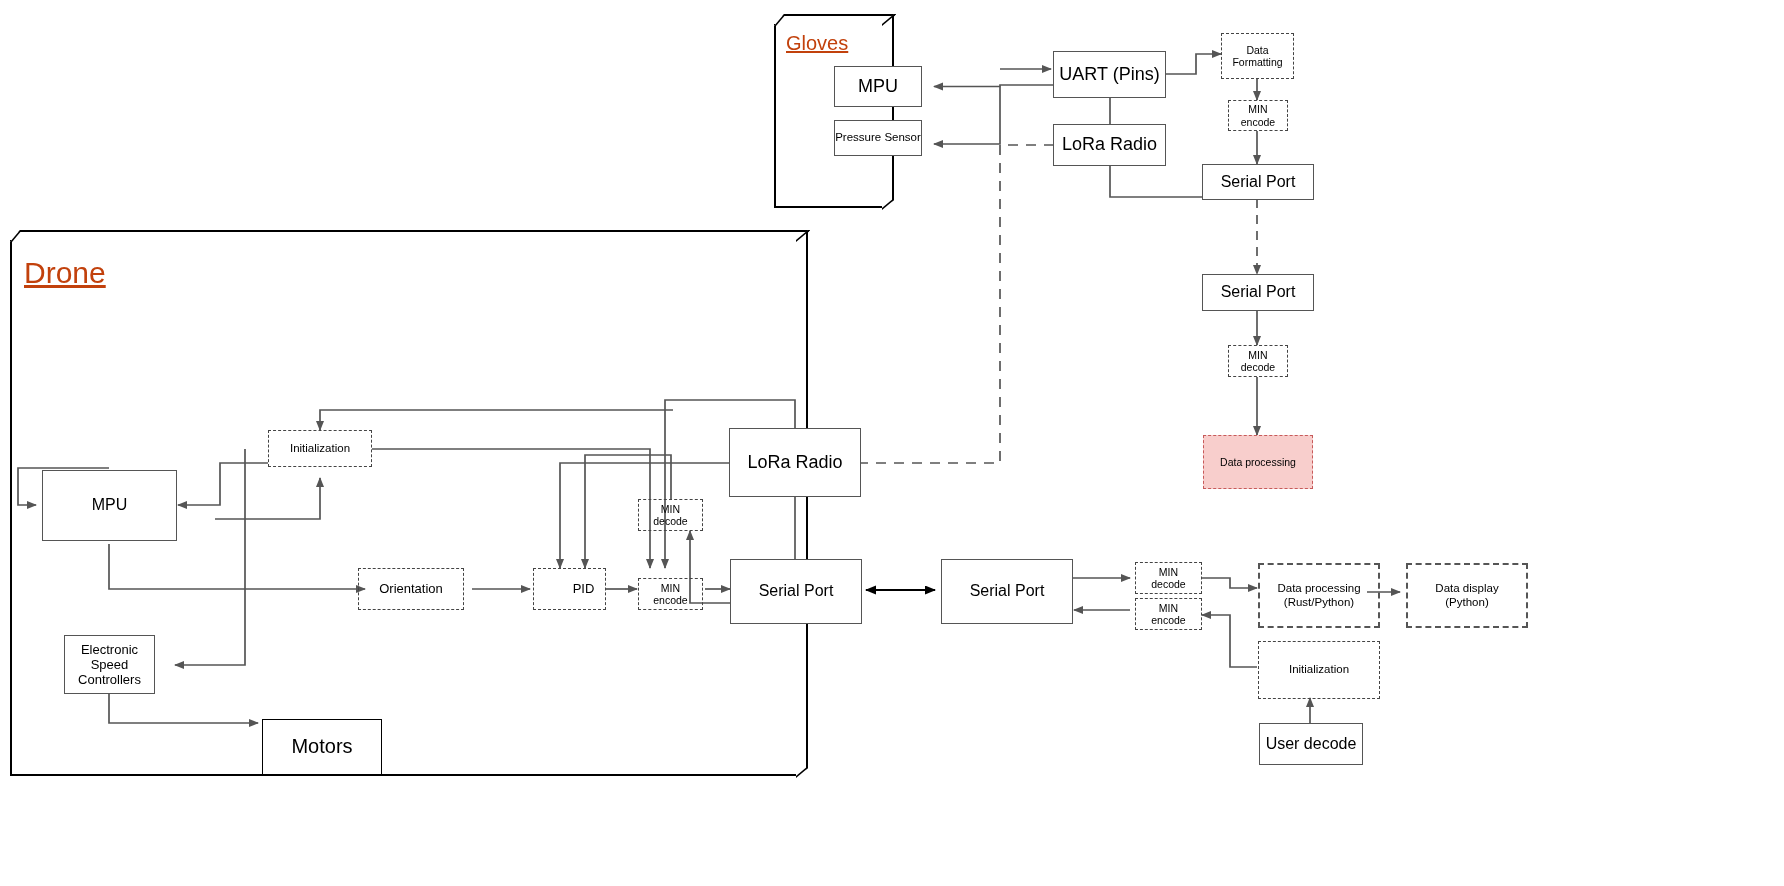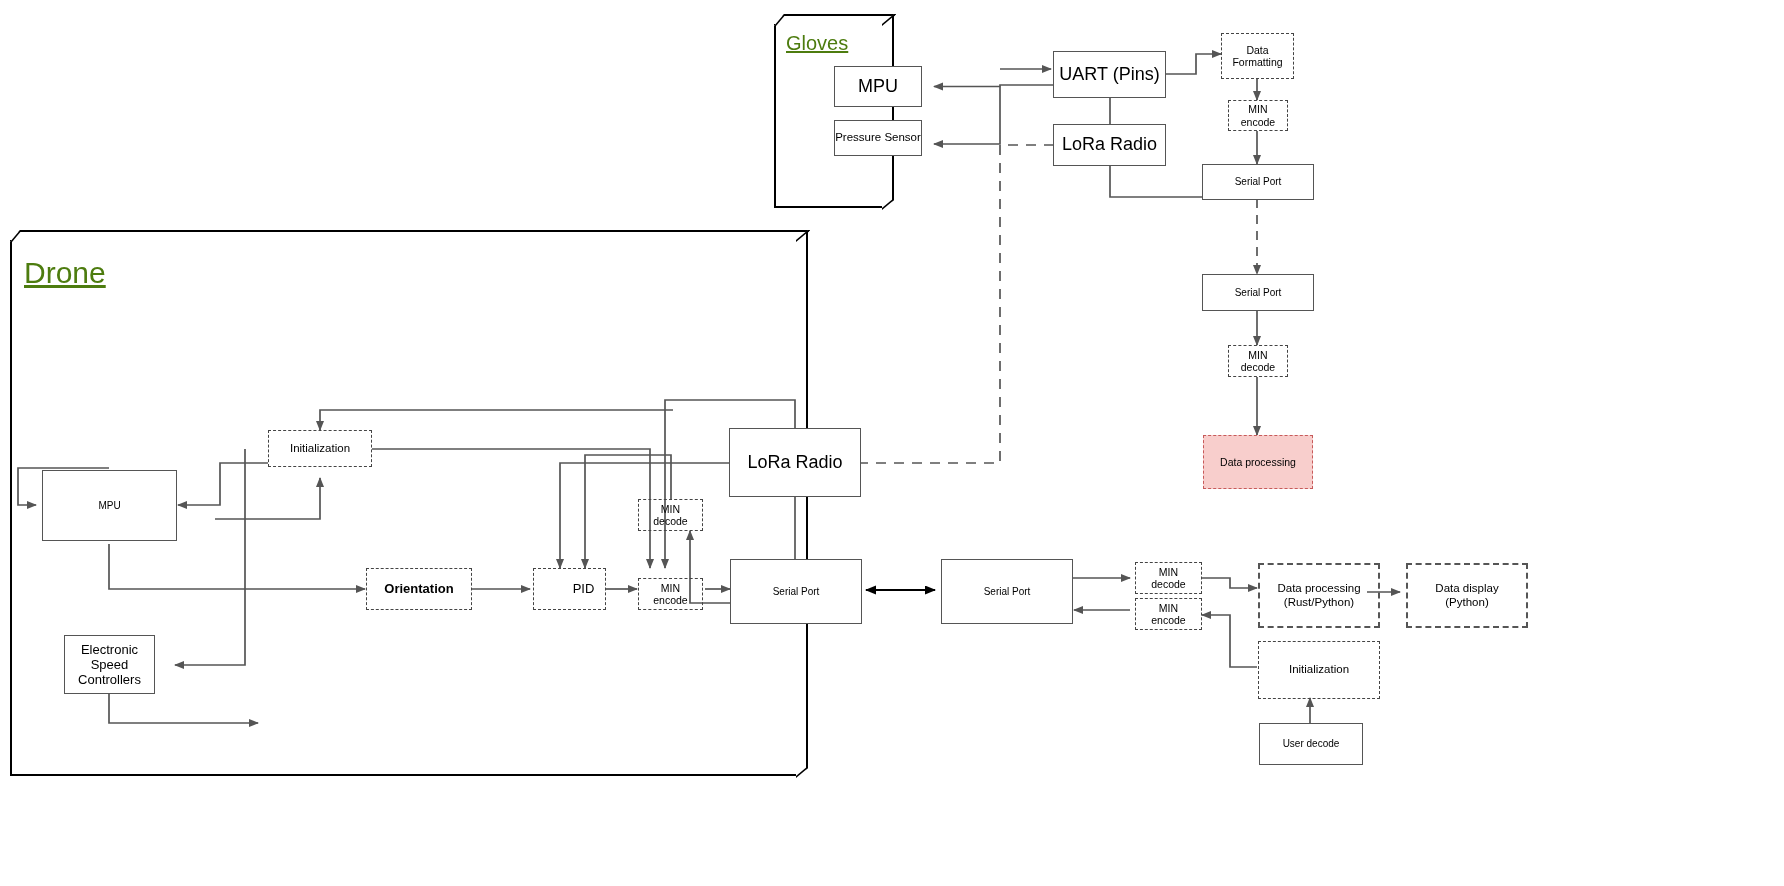--- a/index.html
+++ b/index.html
@@ -47,21 +47,21 @@
     border-bottom: 2px solid #000;
     transform: skewY(-40deg);
     transform-origin: top left;
     background: #fff;
   }
   .container3d > .ctitle {
     position: absolute;
     left: 10px;
     top: 6px;
     text-decoration: underline;
-    color: #4d7c0f;
+    color: #c2410c;
     white-space: nowrap;
     line-height: 1.1;
   }
   .t-big   { font-size: 30px; }
   .t-med   { font-size: 20px; }
   .t-small { font-size: 15px; }
 
   
   .node {
     position: absolute;
@@ -84,21 +84,21 @@
     border: 2.4px dashed #555;
     background: transparent;
   }
   .node.pink {
     border: 1.6px dashed #c75a5a;
     background: #f8cecc;
   }
   .fs10 { font-size: 10.5px; }
   .fs11 { font-size: 11.5px; }
   .fs13 { font-size: 13px; }
-  .fs16 { font-size: 10px; text-align: right; }
+  .fs16 { font-size: 16px; text-align: right; }
   .fs18 { font-size: 18px; }
   .fs20 { font-size: 20px; }
 </style>
 </head>
 <body>
 
 <div id="stage">
 
   <svg id="wires" viewBox="0 0 1784 886">
     <defs>
@@ -279,24 +279,25 @@
   <div class="node dashed fs11" style="left:1258px; top:641px; width:122px; height:58px;">Initialization</div>
 
   <div class="node solid fs16" style="left:1259px; top:723px; width:104px; height:42px;">User decode</div>
 
   <div class="node solid fs16" style="left:42px; top:470px; width:135px; height:71px;">MPU</div>
 
   <div class="node solid fs13" style="left:64px; top:635px; width:91px; height:59px;">Electronic
 Speed
 Controllers</div>
 
+  <div class="node solidk fs20" style="left:262px; top:719px; width:120px; height:56px;">Motors</div>
 
   <div class="node dashed fs11" style="left:268px; top:430px; width:104px; height:37px;">Initialization</div>
 
-  <div class="node dashed fs13" style="left:366px; top:568px; width:106px; height:42px;font-weight:bold;">Orientation</div>
+  <div class="node dashed fs13" style="left:358px; top:568px; width:106px; height:42px;">Orientation</div>
 
   <div class="node dashed fs13" style="left:533px; top:568px; width:73px; height:42px;padding-left:28px;">PID</div>
 
   <div class="node dashed fs10" style="left:638px; top:578px; width:65px; height:32px;">MIN
 encode</div>
 
   <div class="node dashed fs10" style="left:638px; top:499px; width:65px; height:32px;">MIN
 decode</div>
 
   <div class="node solid fs18" style="left:729px; top:428px; width:132px; height:69px;">LoRa Radio</div>

